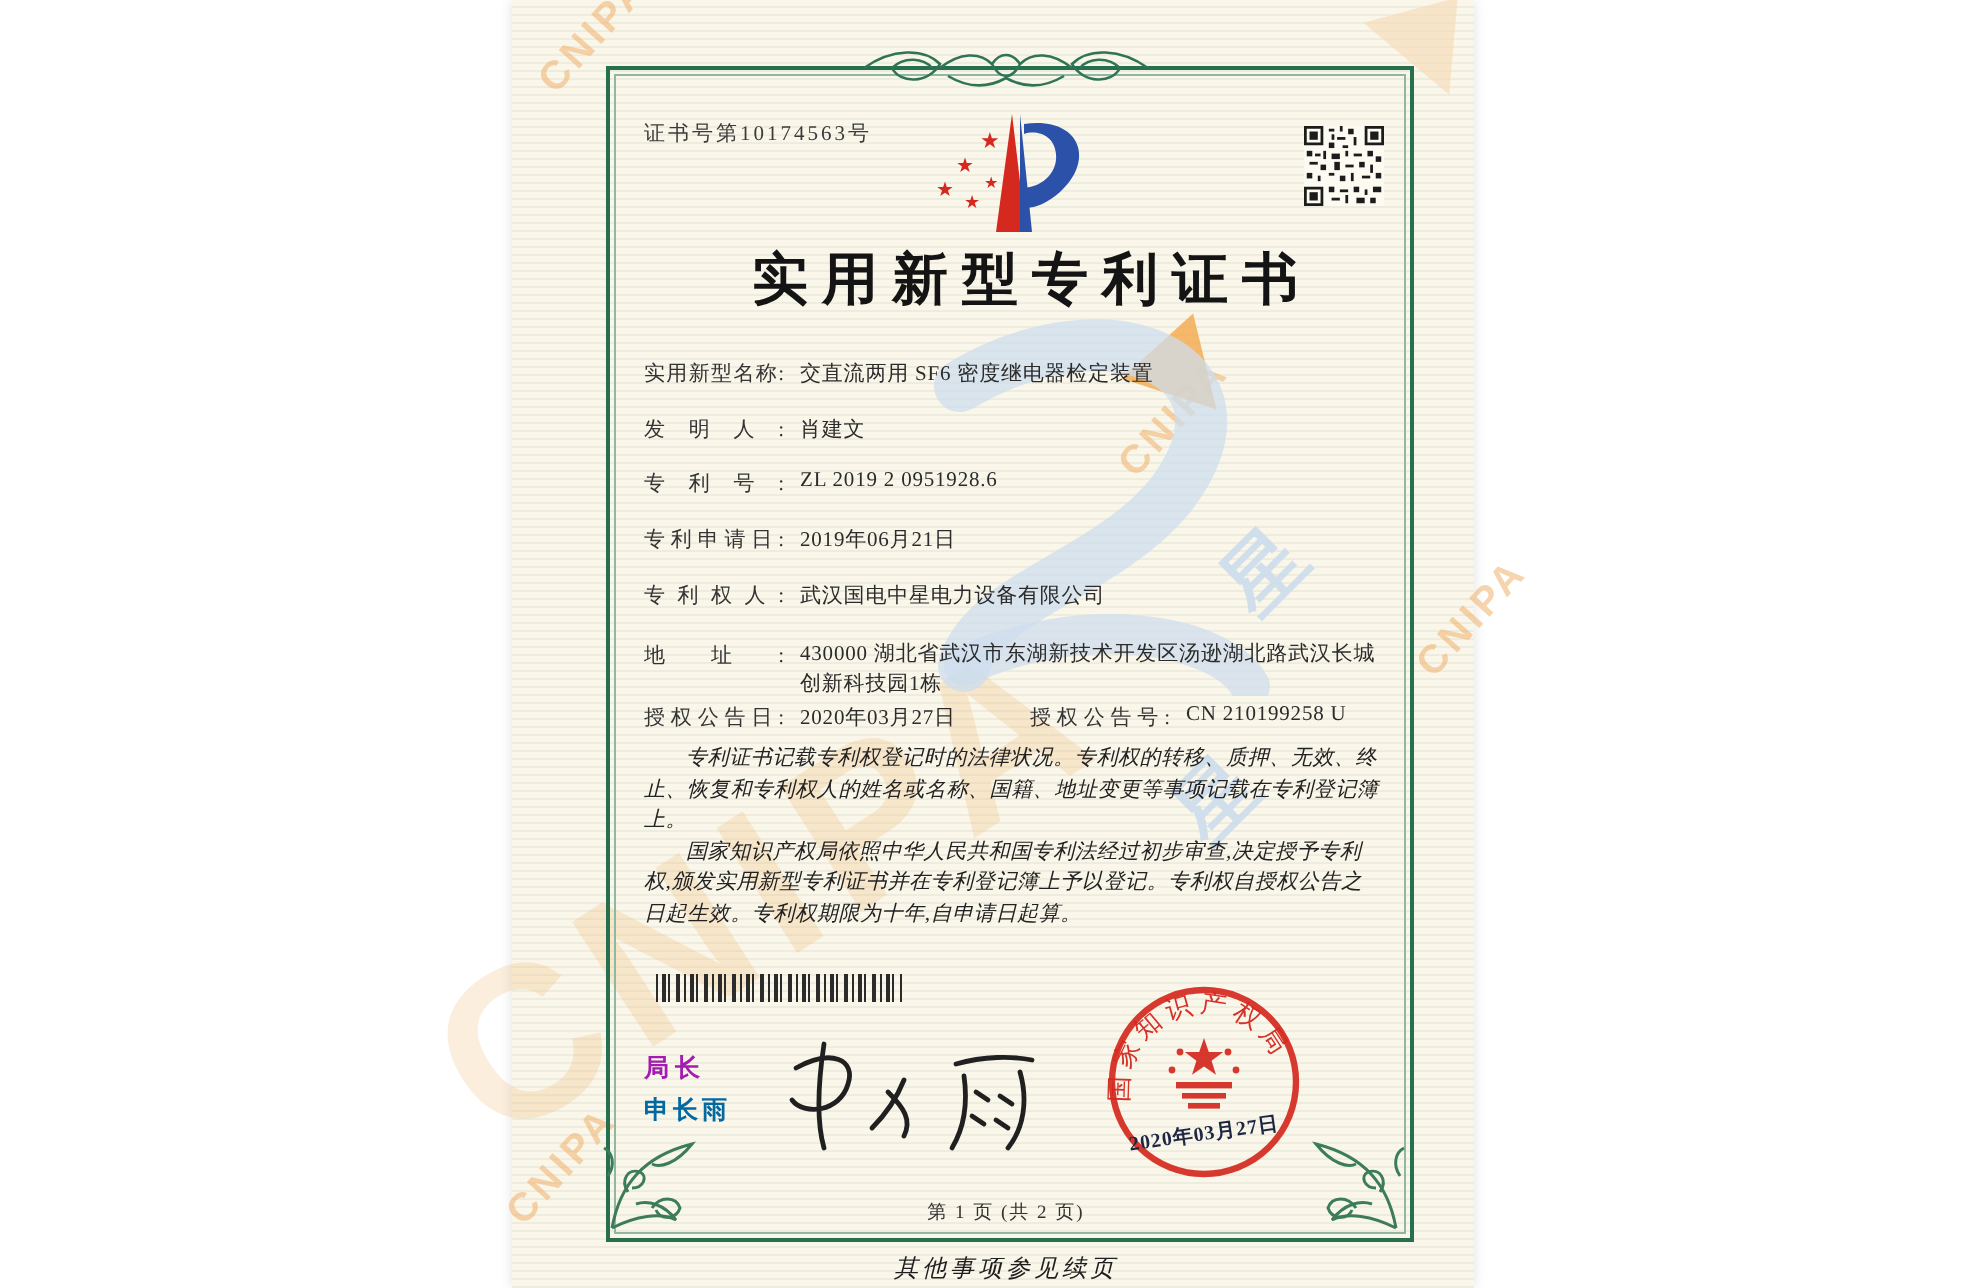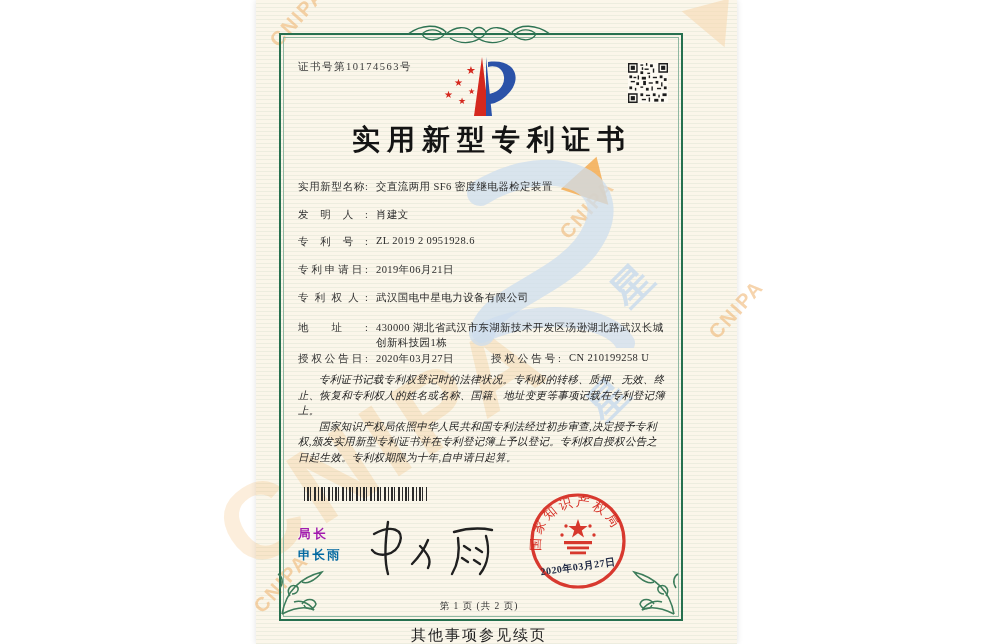--- a/index.html
+++ b/index.html
@@ -28,21 +28,21 @@
   .wm-tri{position:absolute;width:0;height:0;opacity:.8;}
   .wm-tri1{left:566px;top:156px;border-left:24px solid transparent;
            border-right:26px solid transparent;border-bottom:42px solid #f3ab52;
            transform:rotate(18deg);opacity:.85;}
   .wm-tri2{left:688px;top:-6px;border-left:28px solid transparent;
            border-right:28px solid transparent;border-bottom:40px solid #f6d9b0;
            transform:rotate(40deg);opacity:.6;}
   .wm-swoosh{position:absolute;left:420px;top:148px;}
 
   
-  .content{position:absolute;left:240px;top:0;width:481px;height:481px;z-index:2;}
+  .content{position:absolute;left:264px;top:0;width:481px;height:481px;z-index:2;}
 
   .frame{position:absolute;left:39px;top:33px;width:400px;height:584px;
          border:2px solid #26704f;}
   .frame-inner{position:absolute;inset:2px;border:1px solid #8fb8a2;}
 
   .cert-no{position:absolute;left:58px;top:60px;font-size:10.5px;color:#3a3a3a;
            letter-spacing:1.5px;}
 
   .logo{position:absolute;left:196px;top:54px;}
   .qr{position:absolute;left:388px;top:63px;}
@@ -76,21 +76,21 @@
   .signature{position:absolute;left:118px;top:516px;}
 
   .seal{position:absolute;left:288px;top:491px;}
   .seal-date{position:absolute;left:292px;top:560px;width:92px;text-align:center;
              font:bold 10px "Liberation Serif",serif;color:#1d2742;
              transform:rotate(-8deg);letter-spacing:.5px;}
 
   .page-info{position:absolute;left:39px;top:600px;width:400px;text-align:center;
              font-size:9.5px;color:#333;letter-spacing:1px;}
   .footer-note{position:absolute;left:39px;top:626px;width:400px;text-align:center;
-               font-size:15px;color:#1e1e1e;letter-spacing:2px;}
+               font-size:12px;font-style:italic;color:#1e1e1e;letter-spacing:2px;}
 
   .orn-top{position:absolute;left:164px;top:20px;}
   .orn-bl{position:absolute;left:36px;top:548px;}
   .orn-br{position:absolute;left:378px;top:548px;transform:scaleX(-1);}
 </style>
 </head>
 <body>
 
 <div class="stage">
 

